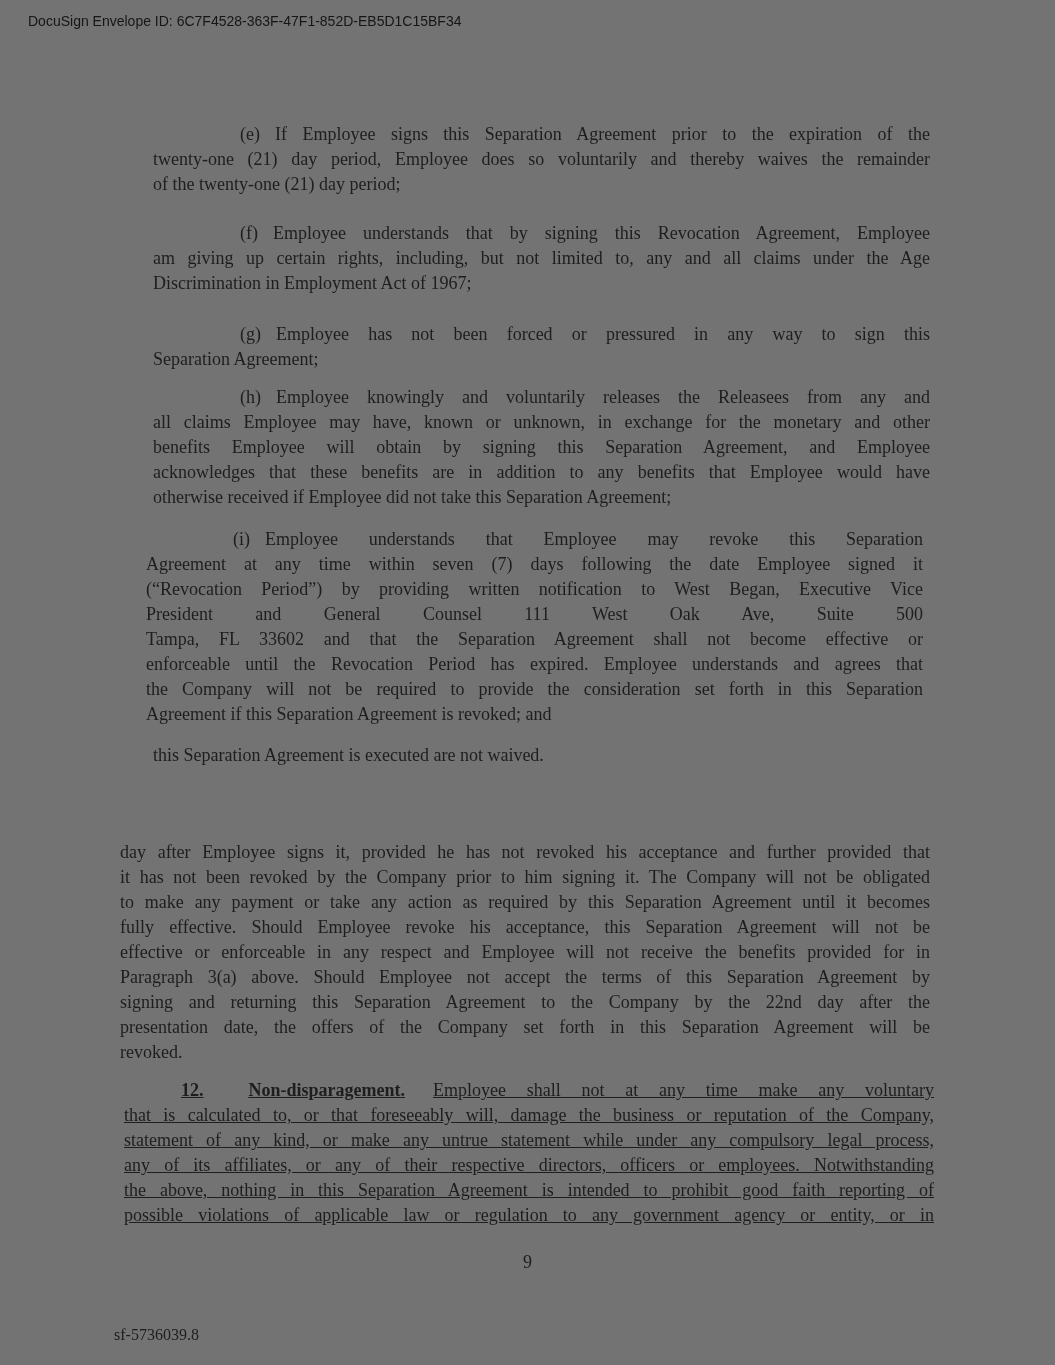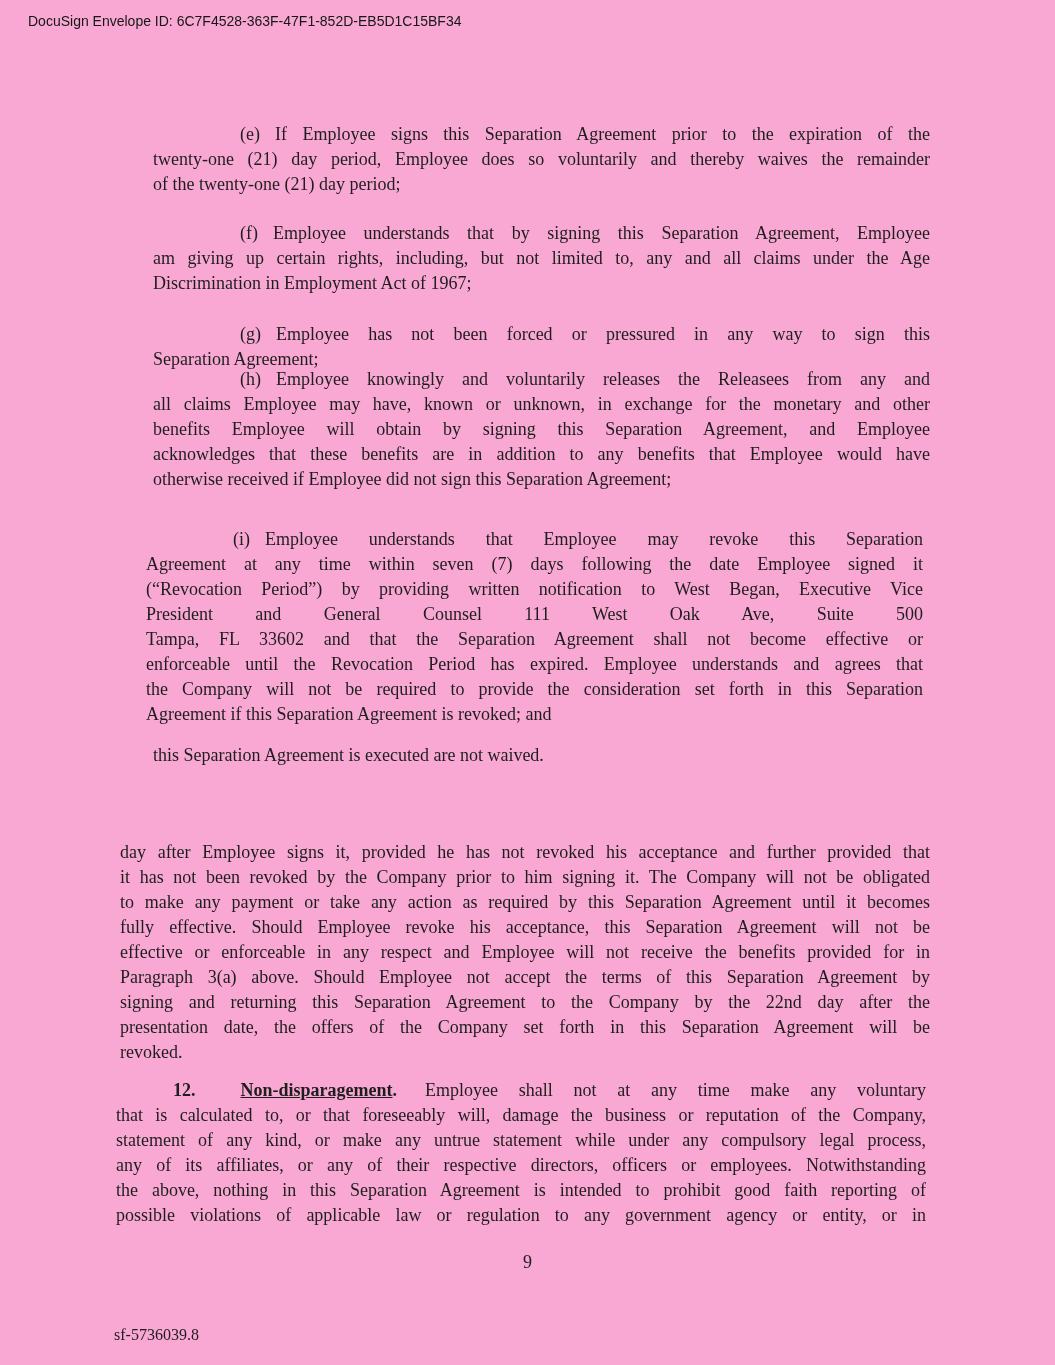--- a/index.html
+++ b/index.html
@@ -1,19 +1,19 @@
 <!DOCTYPE html>
 <html><head>
 <meta charset="utf-8">
 <style>
   html,body { margin:0; padding:0; background:#ffffff; }
   .page {
     position:relative;
     width:1055px; height:1365px;
-    background:#f9a8d4;
+    background:#737373;
     font-family:"Liberation Serif", serif;
     color:#1e1e1e;
     overflow:hidden;
   }
   .envelope-header {
     position:absolute; left:28px; top:13px;
     font-family:"Liberation Sans", sans-serif;
     font-size:14px; color:#161616;
     white-space:nowrap;
   }
@@ -44,34 +44,34 @@
 <div class="page">
   <div class="envelope-header">DocuSign Envelope ID: 6C7F4528-363F-47F1-852D-EB5D1C15BF34</div>
 
   <div id="doc-body">
       <div class="para" style="left: 153px; top: 122px; width: 777px;">
         <div class="line"><span class="ind" style="width: 87px;"></span><span class="lbl">(e)</span><span class="ind" style="width: 15px;"></span><span>If Employee signs this Separation Agreement prior to the expiration of the</span></div>
         <div class="line">twenty-one (21) day period, Employee does so voluntarily and thereby waives the remainder</div>
         <div class="line last">of the twenty-one (21) day period;</div>
       </div>
       <div class="para" style="left: 153px; top: 221px; width: 777px;">
-        <div class="line"><span class="ind" style="width: 87px;"></span><span class="lbl">(f)</span><span class="ind" style="width: 15px;"></span><span>Employee understands that by signing this Separation Agreement, Employee</span></div>
+        <div class="line"><span class="ind" style="width: 87px;"></span><span class="lbl">(f)</span><span class="ind" style="width: 15px;"></span><span>Employee understands that by signing this Revocation Agreement, Employee</span></div>
         <div class="line">am giving up certain rights, including, but not limited to, any and all claims under the Age</div>
         <div class="line last">Discrimination in Employment Act of 1967;</div>
       </div>
       <div class="para" style="left: 153px; top: 322px; width: 777px;">
         <div class="line"><span class="ind" style="width: 87px;"></span><span class="lbl">(g)</span><span class="ind" style="width: 15px;"></span><span>Employee has not been forced or pressured in any way to sign this</span></div>
         <div class="line last">Separation Agreement;</div>
       </div>
-      <div class="para" style="left: 153px; top: 367px; width: 777px;">
+      <div class="para" style="left: 153px; top: 385px; width: 777px;">
         <div class="line"><span class="ind" style="width: 87px;"></span><span class="lbl">(h)</span><span class="ind" style="width: 15px;"></span><span>Employee knowingly and voluntarily releases the Releasees from any and</span></div>
         <div class="line">all claims Employee may have, known or unknown, in exchange for the monetary and other</div>
         <div class="line">benefits Employee will obtain by signing this Separation Agreement, and Employee</div>
         <div class="line">acknowledges that these benefits are in addition to any benefits that Employee would have</div>
-        <div class="line last">otherwise received if Employee did not sign this Separation Agreement;</div>
+        <div class="line last">otherwise received if Employee did not take this Separation Agreement;</div>
       </div>
       <div class="para" style="left: 146px; top: 527px; width: 777px;">
         <div class="line"><span class="ind" style="width: 87px;"></span><span class="lbl">(i)</span><span class="ind" style="width: 15px;"></span><span>Employee understands that Employee may revoke this Separation</span></div>
         <div class="line">Agreement at any time within seven (7) days following the date Employee signed it</div>
         <div class="line">(“Revocation Period”) by providing written notification to West Began, Executive Vice</div>
         <div class="line">President and General Counsel 111 West Oak Ave, Suite 500</div>
         <div class="line">Tampa, FL 33602 and that the Separation Agreement shall not become effective or</div>
         <div class="line">enforceable until the Revocation Period has expired.  Employee understands and agrees that</div>
         <div class="line">the Company will not be required to provide the consideration set forth in this Separation</div>
         <div class="line last">Agreement if this Separation Agreement is revoked; and</div>
@@ -84,21 +84,21 @@
         <div class="line">day after Employee signs it, provided he has not revoked his acceptance and further provided that</div>
         <div class="line">it has not been revoked by the Company prior to him signing it.  The Company will not be obligated</div>
         <div class="line">to make any payment or take any action as required by this Separation Agreement until it becomes</div>
         <div class="line">fully effective.  Should Employee revoke his acceptance, this Separation Agreement will not be</div>
         <div class="line">effective or enforceable in any respect and Employee will not receive the benefits provided for in</div>
         <div class="line">Paragraph 3(a) above.  Should Employee not accept the terms of this Separation Agreement by</div>
         <div class="line">signing and returning this Separation Agreement to the Company by the 22nd day after the</div>
         <div class="line">presentation date, the offers of the Company set forth in this Separation Agreement will be</div>
         <div class="line last">revoked.</div>
       </div>
-      <div class="para" style="left: 116px; top: 1078px; width: 810px;">
+      <div class="para" style="left: 124px; top: 1078px; width: 810px; text-decoration: underline;">
         <div class="line"><span class="ind" style="width: 57px;"></span><span class="sec-num">12.</span><span class="ind" style="width: 45px;"></span><span class="sec-head">Non-disparagement</span><span class="sec-dot">.</span><span class="ind" style="width: 28px;"></span><span>Employee shall not at any time make any voluntary</span></div>
         <div class="line">that is calculated to, or that foreseeably will, damage the business or reputation of the Company,</div>
         <div class="line">statement of any kind, or make any untrue statement while under any compulsory legal process,</div>
         <div class="line">any of its affiliates, or any of their respective directors, officers or employees.  Notwithstanding</div>
         <div class="line">the above, nothing in this Separation Agreement is intended to prohibit good faith reporting of</div>
         <div class="line">possible violations of applicable law or regulation to any government agency or entity, or in</div>
       </div>
     </div>
 
   <div class="footer-page">9</div>

